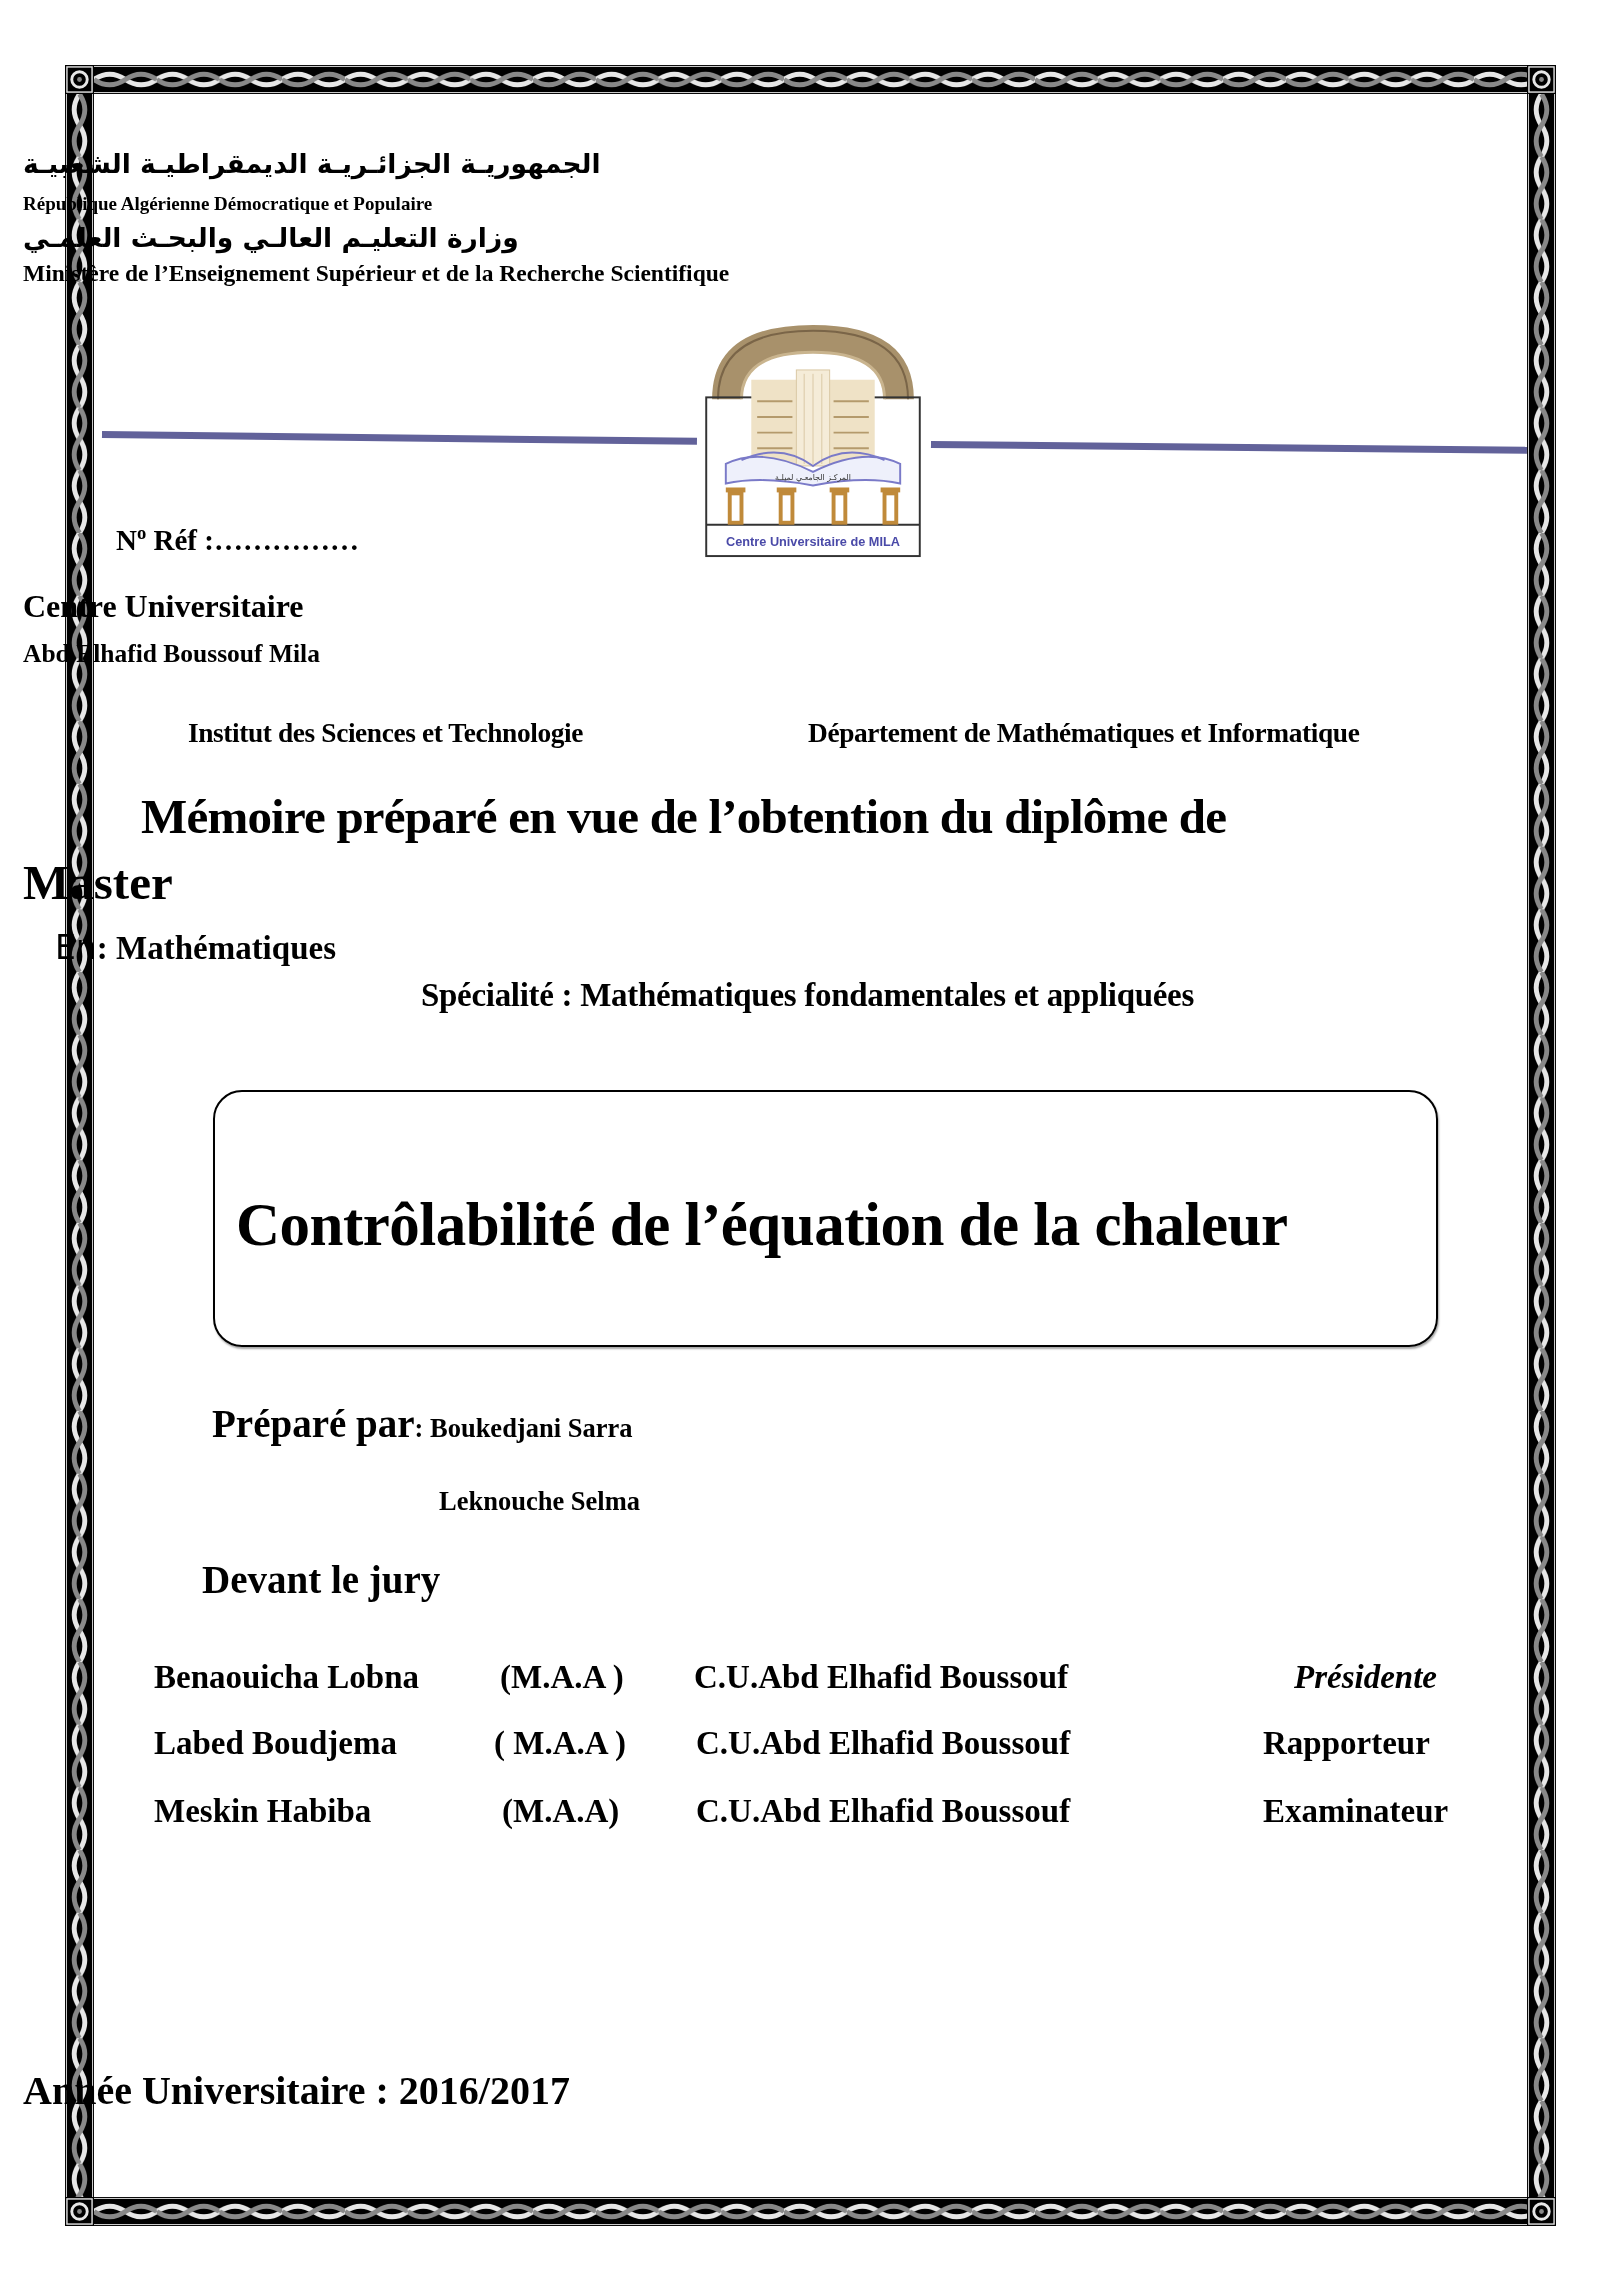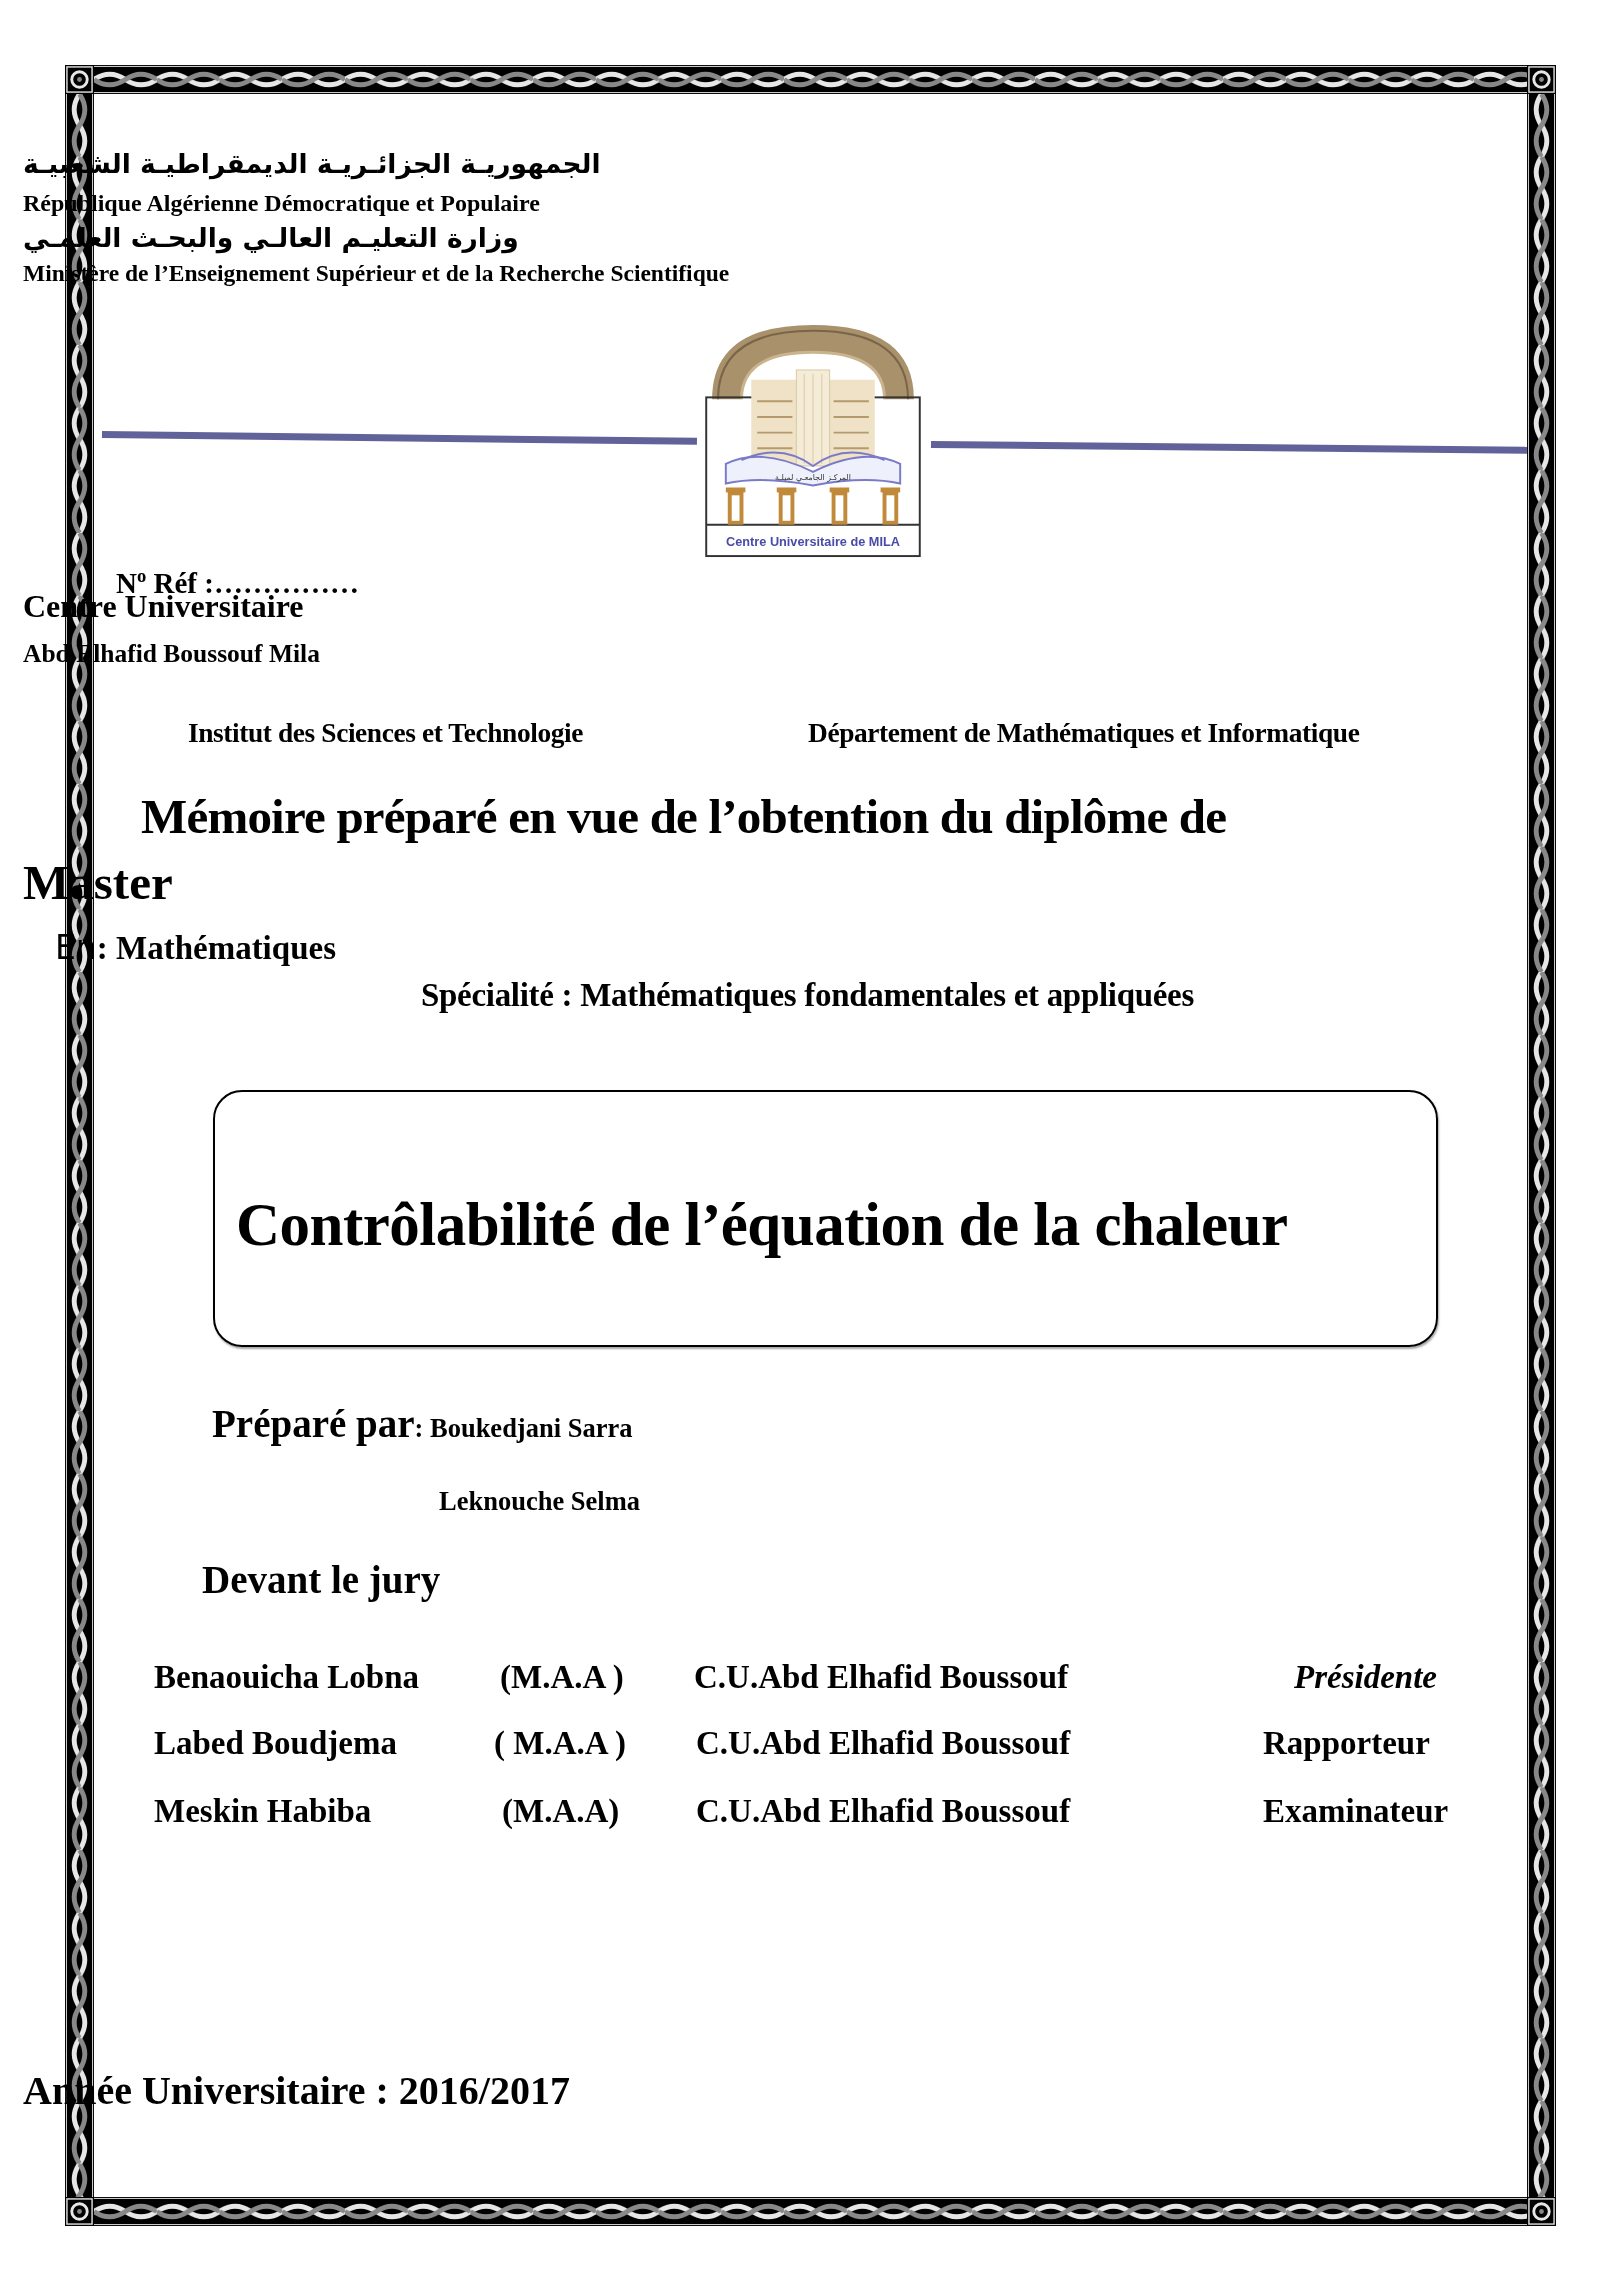--- a/index.html
+++ b/index.html
@@ -93,21 +93,21 @@
   <div class="corner" style="left:1527px; top:2197px;">
     <svg width="29" height="29" viewBox="0 0 30 30">
       <rect x="2" y="2" width="26" height="26" fill="none" stroke="#ddd" stroke-width="1.5"></rect>
       <circle cx="15" cy="15" r="8" fill="none" stroke="#e6e6e6" stroke-width="3"></circle>
       <circle cx="15" cy="15" r="2.5" fill="#888"></circle>
     </svg>
   </div>
 </div>
 
 <div class="abs center b" style="left:0; width:1621px; top:147px; font-size:26.5px; line-height:33px; direction:rtl; font-family:'DejaVu Sans', sans-serif;">الجمهوريـة الجزائـريـة الديمقراطيـة الشعبيـة</div>
-<div class="abs center b" style="left:0; width:1353px; top:189px; font-size:24px; line-height:29px;">République Algérienne Démocratique et Populaire</div>
+<div class="abs center b" style="left:0; width:1353px; top:189px; font-size:19px; line-height:29px;">République Algérienne Démocratique et Populaire</div>
 <div class="abs center b" style="left:0; width:1621px; top:221px; font-size:26.5px; line-height:33px; direction:rtl; font-family:'DejaVu Sans', sans-serif;">وزارة التعليـم العالـي والبحـث العلمـي</div>
 <div class="abs center b" style="left:0; width:1290px; top:259px; font-size:23.5px; line-height:29px;">Ministère de l’Enseignement Supérieur et de la Recherche Scientifique</div>
 
 <div class="hline" style="left:102px; top:431px; width:595px; transform:rotate(0.66deg);"></div>
 <div class="hline" style="left:931px; top:441px; width:596px; transform:rotate(0.55deg);"></div>
 
 <div class="abs" style="left:702px; top:319px; width:222px; height:240px;">
   <svg width="222" height="240" viewBox="0 0 226 245">
 
     <path d="M10 82 Q10 6 113 6 Q216 6 216 82 L186 82 Q186 34 113 34 Q40 34 40 82 Z" fill="#a8916b"></path>
@@ -148,21 +148,21 @@
     <g fill="#c08a3a">
       <rect x="24" y="172" width="20" height="5"></rect>
         <rect x="76" y="172" width="20" height="5"></rect>
       <rect x="130" y="172" width="20" height="5"></rect>
         <rect x="182" y="172" width="20" height="5"></rect>
     </g>
     <text x="113" y="232" font-size="13" font-weight="bold" text-anchor="middle" fill="#4a4aa8" font-family="Liberation Sans, sans-serif">Centre Universitaire de MILA</text>
   </svg>
 </div>
 
-<div class="abs b" style="left:116px; top:515px; font-size:29px; line-height:35px; white-space:nowrap;margin-top:43px;">
+<div class="abs b" style="left:116px; top:515px; font-size:29px; line-height:35px; white-space:nowrap;">
   <span>N</span><sup style="font-size:18.6px;">o</sup><span> Réf :……………</span>
 </div>
 
 <div class="abs center b" style="left:0; width:1621px; top:591px; font-size:32px; line-height:31px;">Centre Universitaire</div>
 <div class="abs center b" style="left:0; width:1631px; top:638px; font-size:25.5px; line-height:31px;">Abd Elhafid Boussouf  Mila</div>
 
 <div class="abs b" style="left:188px; top:717px; font-size:27.4px; line-height:33px; white-space:nowrap; letter-spacing:-0.4px;">Institut des Sciences et Technologie</div>
 <div class="abs b" style="left:808px; top:717px; font-size:27.4px; line-height:33px; white-space:nowrap; letter-spacing:-0.4px;">Département  de Mathématiques et Informatique</div>
 
 <div class="abs center b" style="left:118px; width:1392px; top:787px; font-size:49px; line-height:59px; white-space:nowrap; letter-spacing:-0.8px;font-family:Liberation Serif, serif;">Mémoire préparé  en vue de l’obtention du diplôme de</div>

